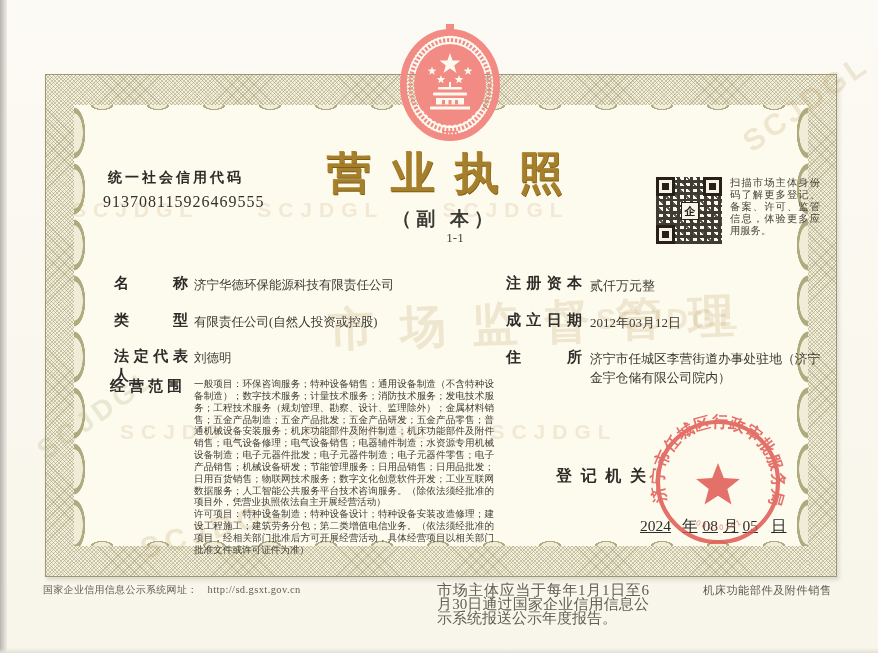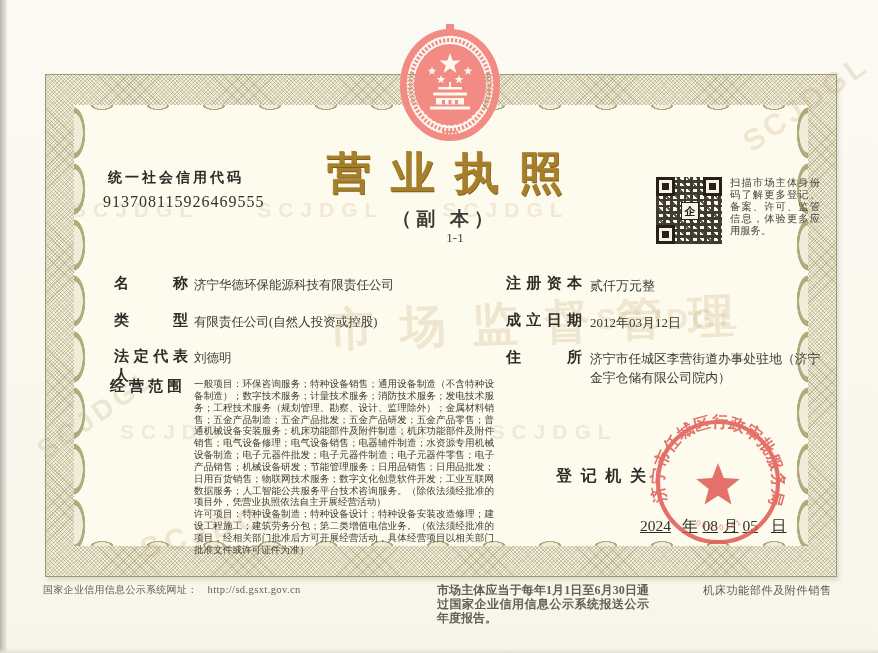--- a/index.html
+++ b/index.html
@@ -108,21 +108,21 @@
   
   .seal{left:648px;top:412px;width:140px;height:140px;z-index:6;}
 
   
   .emblem{left:400px;top:23px;width:100px;height:119px;z-index:5;}
 
   
   .foot{z-index:3;color:#626055;}
   .foot-left{left:43px;top:583px;font-size:10px;letter-spacing:.3px;}
   .foot-left .url{margin-left:10px;font-size:10.5px;letter-spacing:.4px;}
-  .foot-mid{left:437px;top:583px;width:212px;font-size:12px;line-height:14px;text-align:justify;font-weight:bold;}
+  .foot-mid{left:437px;top:583px;width:212px;font-size:15px;line-height:14px;text-align:justify;}
   .foot-right{left:703px;top:583px;font-size:11.2px;letter-spacing:.5px;color:#5e5d52;}
 </style>
 </head>
 <body>
 
 <div class="abs scan-left"></div>
 <div class="abs scan-bottom"></div>
 
 <div class="abs frame">
   <div class="band top"></div>

